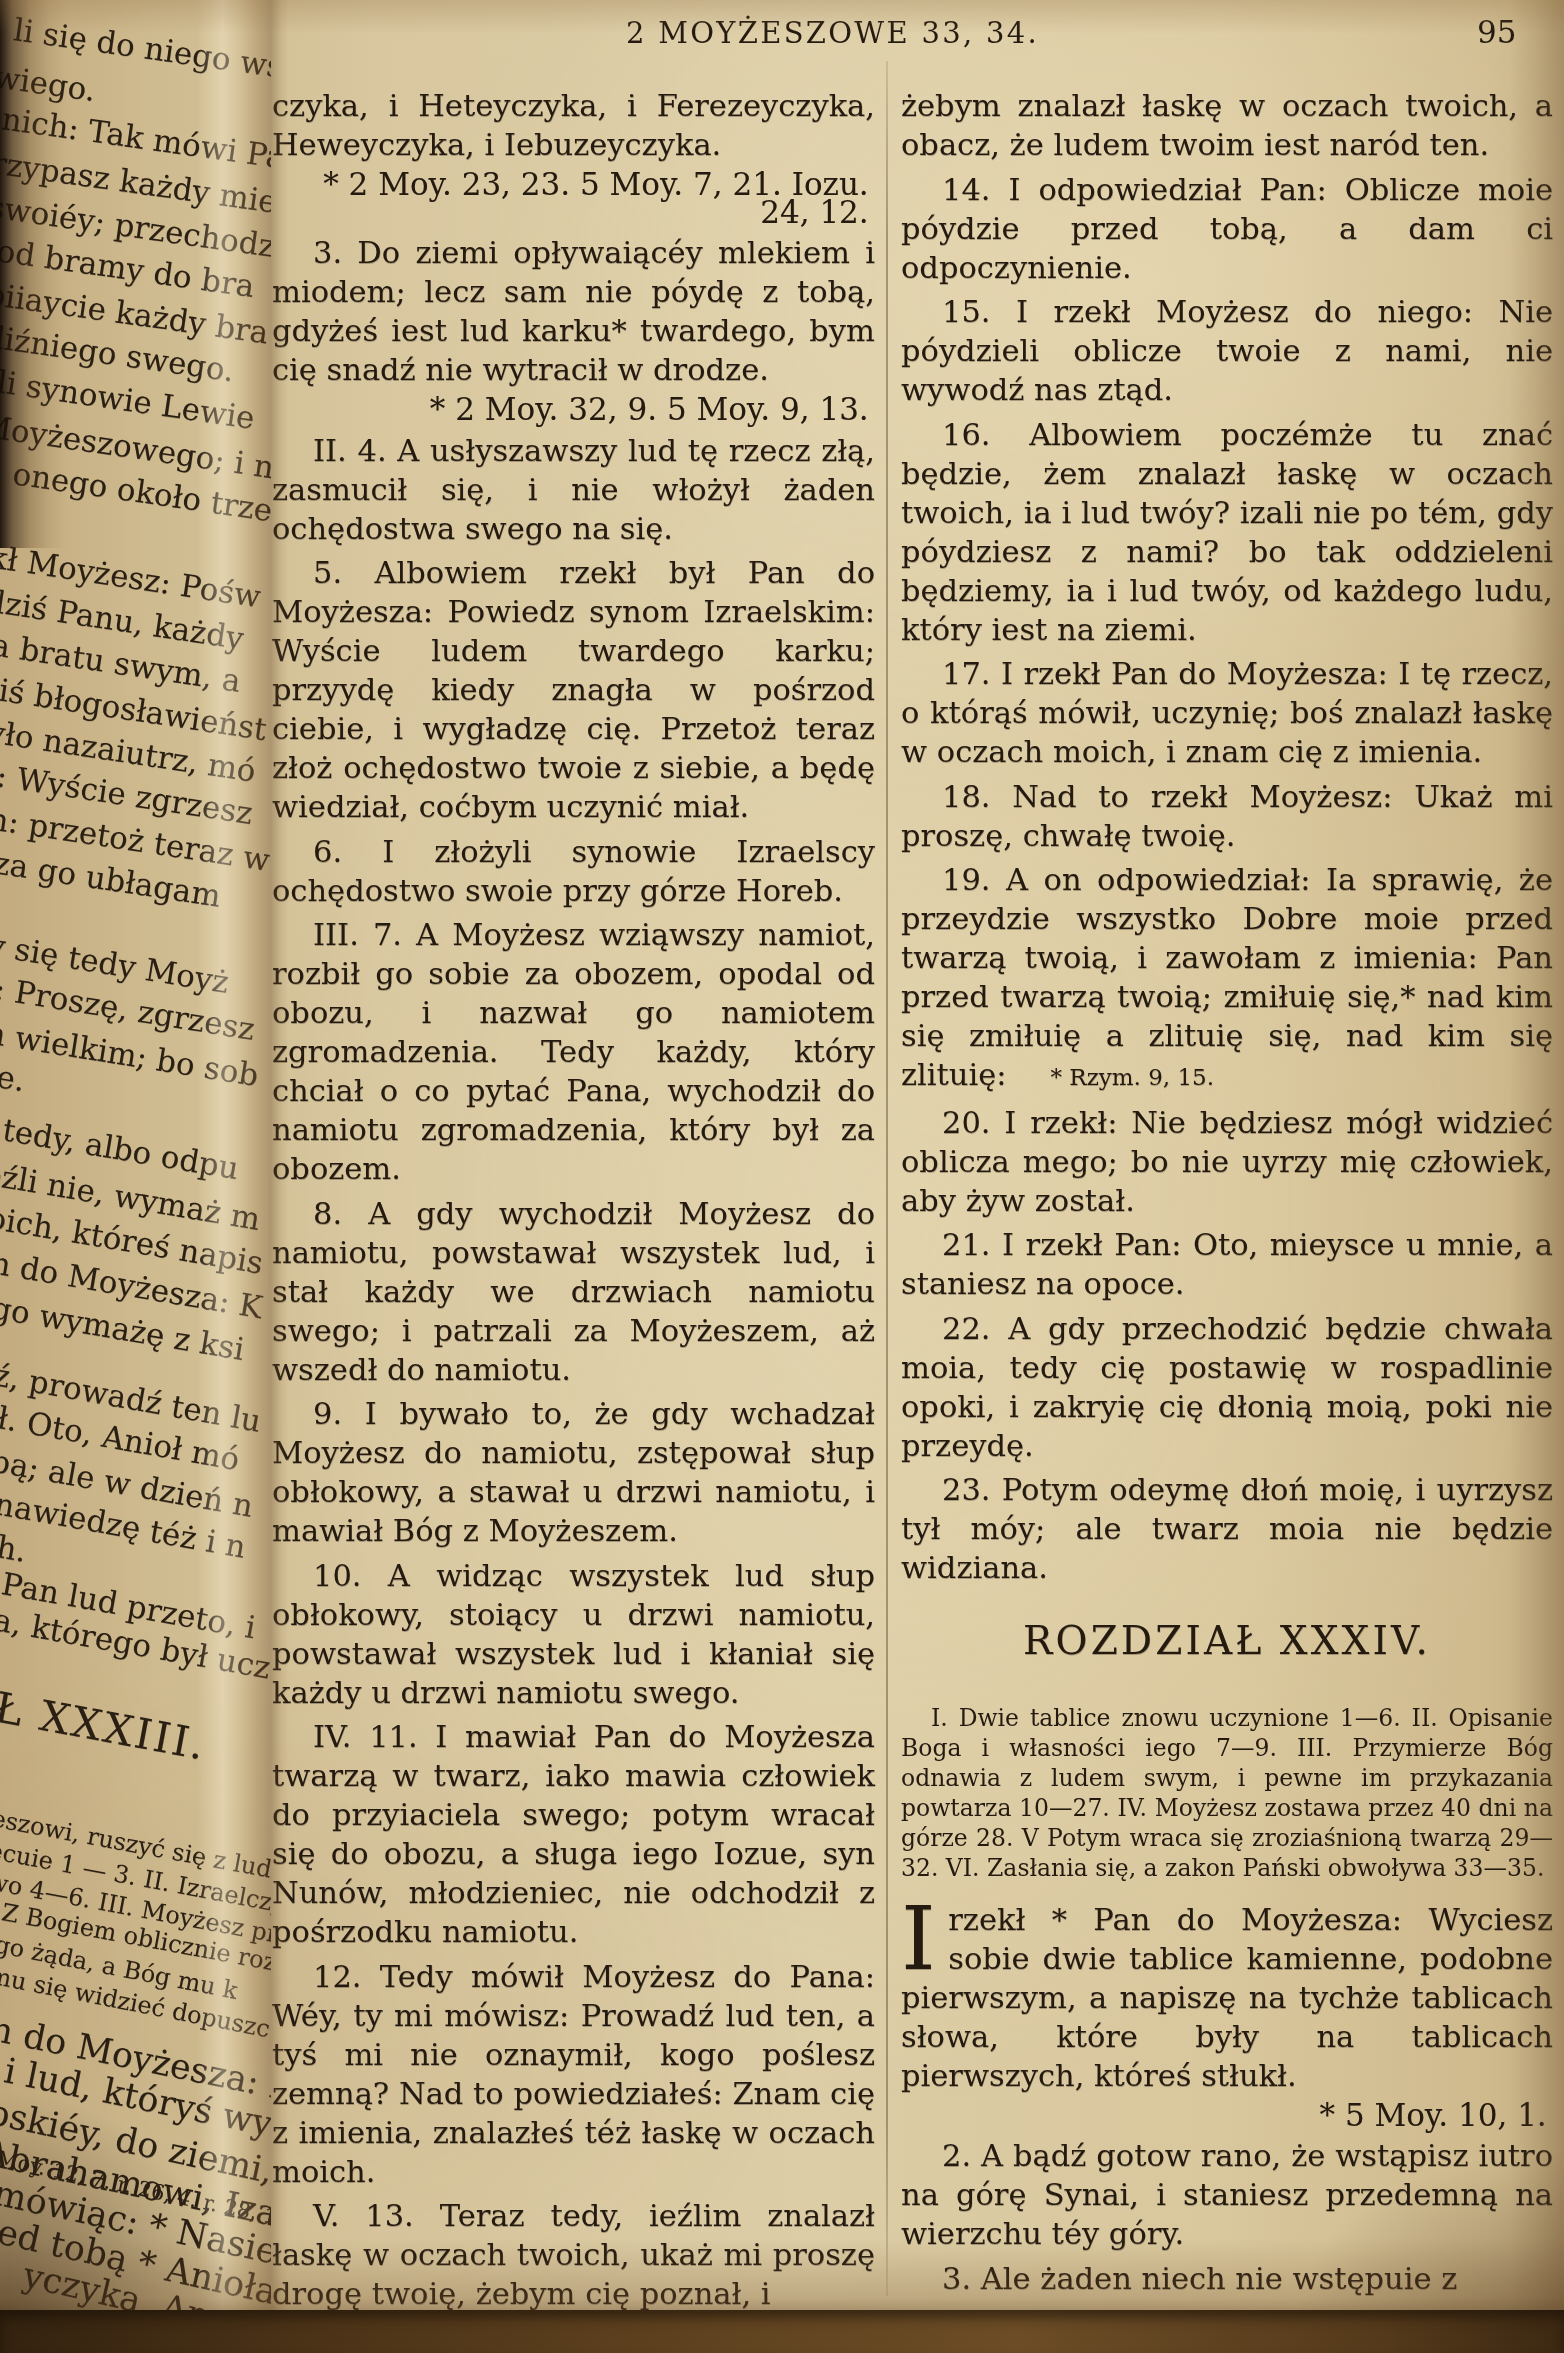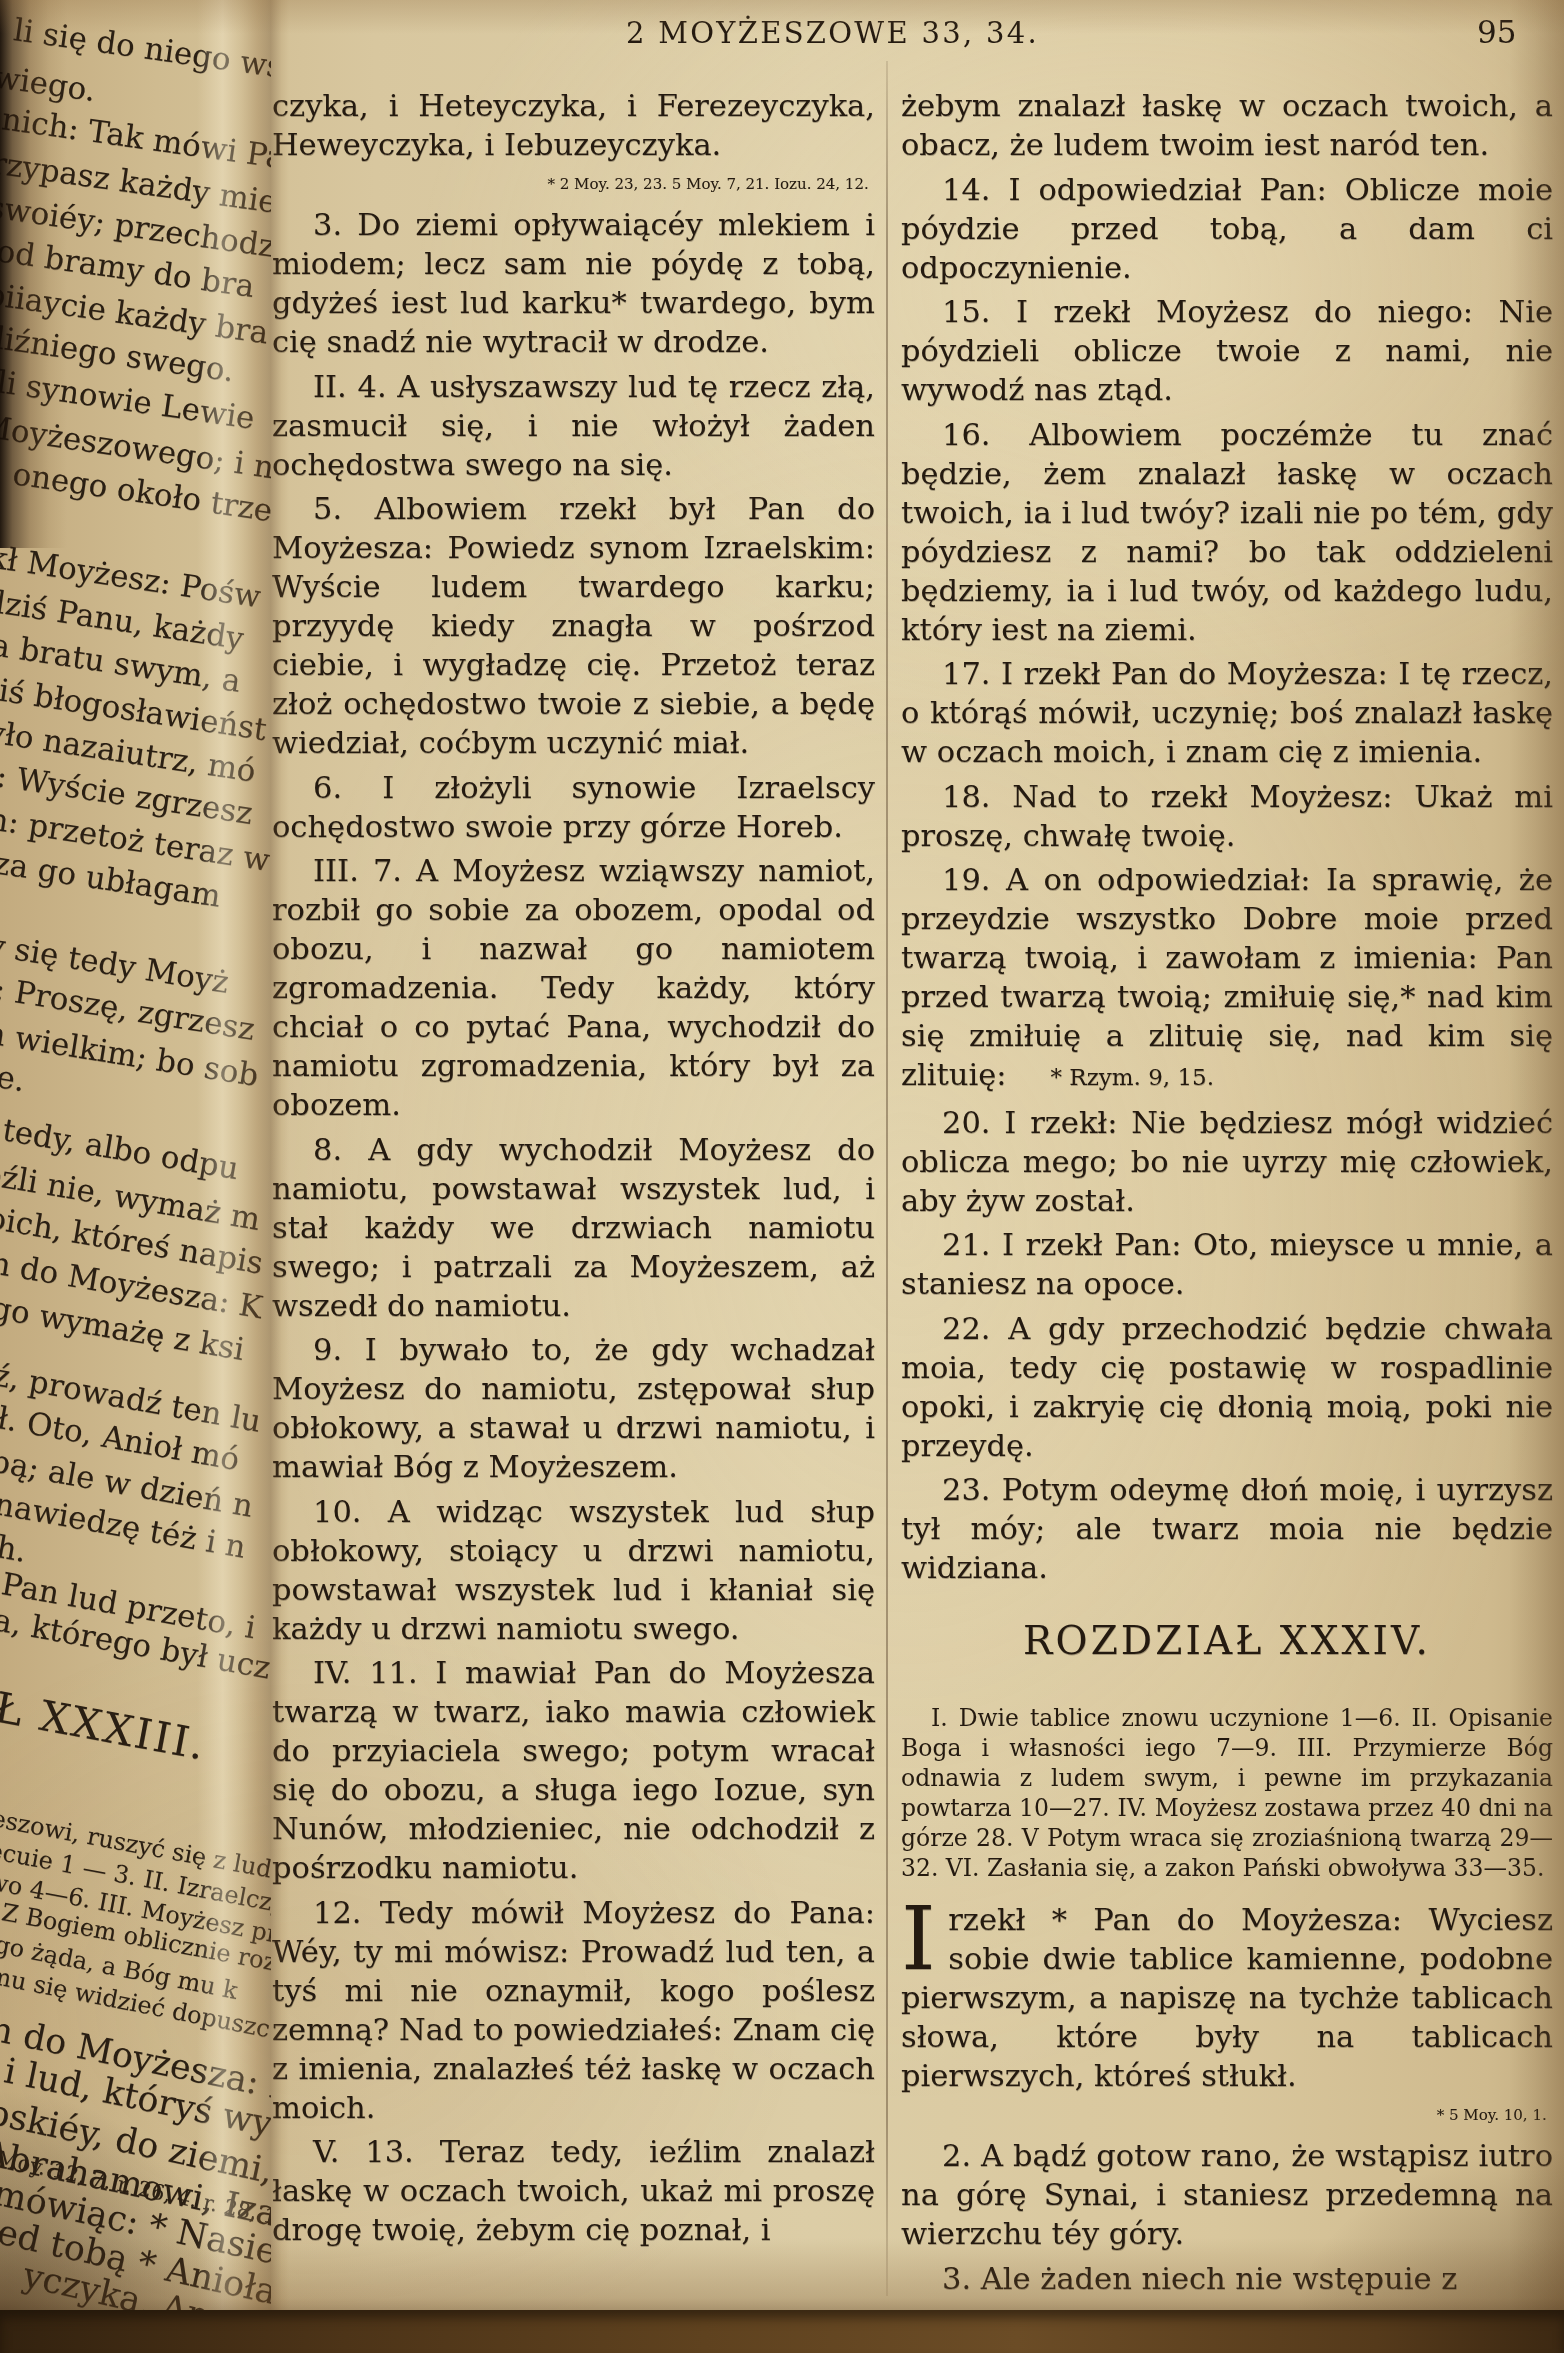--- a/index.html
+++ b/index.html
@@ -38,21 +38,21 @@
     font-size:29px;letter-spacing:2.3px;color:var(--ink,#241a10);}
   .page-num{position:absolute;left:1477px;top:14px;z-index:4;font-size:31px;color:var(--ink,#241a10);}
   
   .mid-col{position:absolute;left:272px;top:86px;width:603px;z-index:3;}
   .right-col{position:absolute;left:901px;top:86px;width:652px;z-index:3;}
   .mid-col p,.right-col p{margin:0 0 5.5px 0;}
   p.verse,p.cont,p.dropcap-verse{font-size:30.5px;line-height:39px;text-align:justify;
     color:var(--ink,#241a10);text-shadow:0.3px 0.5px 0 rgba(36,26,16,0.30);}
   p.verse{text-indent:41px;}
   p.cont{text-indent:0;}
-  p.footnote{font-size:15px;line-height:28px;text-align:right;margin:1.6px 6.3px 7.8px 0;
+  p.footnote{font-size:31px;line-height:28px;text-align:right;margin:1.6px 6.3px 7.8px 0;
     color:var(--ink,#241a10);text-shadow:0.2px 0.4px 0 rgba(36,26,16,0.25);}
   .note-inline{font-size:23px;padding-left:44px;white-space:nowrap;margin-top:18px;}
   h2.chapter{font-size:39px;font-weight:normal;text-align:center;letter-spacing:3.1px;
     margin:31px 0 40px 0;color:var(--ink,#241a10);text-shadow:0.4px 0.5px 0 rgba(36,26,16,0.30);}
   p.summary{font-size:23.5px;line-height:30px;text-align:justify;text-indent:30px;margin:0 0 17px 0;
     color:var(--ink,#241a10);}
   .dropcap{float:left;font-size:88px;line-height:72px;padding:3.1px 12.5px 0 0;}
   
   .left-strip{position:absolute;left:0;top:0;width:271px;height:2310px;overflow:hidden;z-index:2;
     filter:blur(0.3px);}
@@ -123,20 +123,21 @@
     <div class="frag lg" style="top: 2211px; left: -1.6px; transform: rotate(12.5deg);">ed tobą * Anioła,</div>
     <div class="frag lg" style="top: 2254px; left: 23.5px; transform: rotate(13deg);">yczyka, Amorey</div>
   </div>
 
 <div class="col-rule"></div>
 
 <div class="mid-col">
     <p class="cont">czyka, i Heteyczyka, i Ferezeyczyka, Heweyczyka, i Iebuzeyczyka.</p>
     <p class="footnote">* 2 Moy. 23, 23. 5 Moy. 7, 21. Iozu. 24, 12.</p>
     <p class="verse">3. Do ziemi opływaiącéy mlekiem i miodem; lecz sam nie póydę z tobą, gdyżeś iest lud karku* twardego, bym cię snadź nie wytracił w drodze.</p>
+    <p class="footnote">* 2 Moy. 32, 9. 5 Moy. 9, 13.</p>
     <p class="verse">II. 4. A usłyszawszy lud tę rzecz złą, zasmucił się, i nie włożył żaden ochędostwa swego na się.</p>
     <p class="verse">5. Albowiem rzekł był Pan do Moyżesza: Powiedz synom Izraelskim: Wyście ludem twardego karku; przyydę kiedy znagła w pośrzod ciebie, i wygładzę cię. Przetoż teraz złoż ochędostwo twoie z siebie, a będę wiedział, coćbym uczynić miał.</p>
     <p class="verse">6. I złożyli synowie Izraelscy ochędostwo swoie przy górze Horeb.</p>
     <p class="verse">III. 7. A Moyżesz wziąwszy namiot, rozbił go sobie za obozem, opodal od obozu, i nazwał go namiotem zgromadzenia. Tedy każdy, który chciał o co pytać Pana, wychodził do namiotu zgromadzenia, który był za obozem.</p>
     <p class="verse">8. A gdy wychodził Moyżesz do namiotu, powstawał wszystek lud, i stał każdy we drzwiach namiotu swego; i patrzali za Moyżeszem, aż wszedł do namiotu.</p>
     <p class="verse">9. I bywało to, że gdy wchadzał Moyżesz do namiotu, zstępował słup obłokowy, a stawał u drzwi namiotu, i mawiał Bóg z Moyżeszem.</p>
     <p class="verse">10. A widząc wszystek lud słup obłokowy, stoiący u drzwi namiotu, powstawał wszystek lud i kłaniał się każdy u drzwi namiotu swego.</p>
     <p class="verse">IV. 11. I mawiał Pan do Moyżesza twarzą w twarz, iako mawia człowiek do przyiaciela swego; potym wracał się do obozu, a sługa iego Iozue, syn Nunów, młodzieniec, nie odchodził z pośrzodku namiotu.</p>
     <p class="verse">12. Tedy mówił Moyżesz do Pana: Wéy, ty mi mówisz: Prowadź lud ten, a tyś mi nie oznaymił, kogo poślesz zemną? Nad to powiedziałeś: Znam cię z imienia, znalazłeś téż łaskę w oczach moich.</p>
     <p class="verse">V. 13. Teraz tedy, ieźlim znalazł łaskę w oczach twoich, ukaż mi proszę drogę twoię, żebym cię poznał, i</p>

